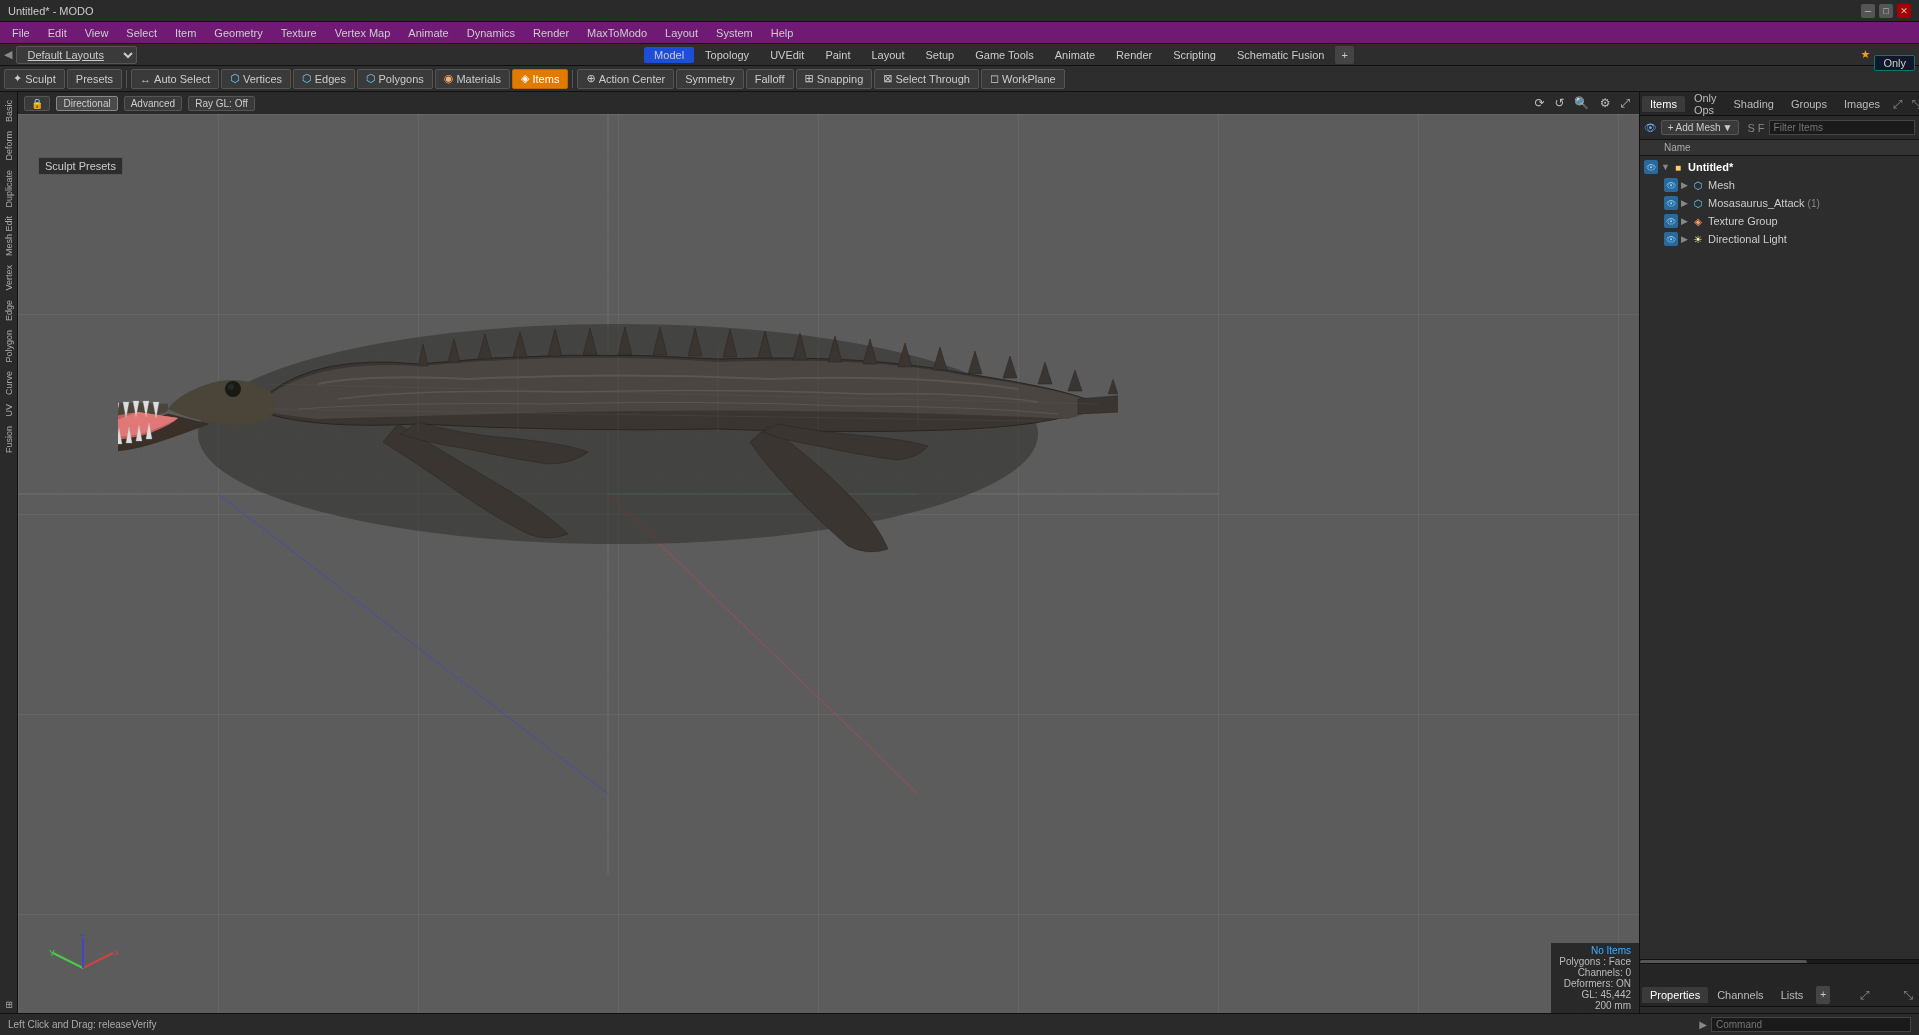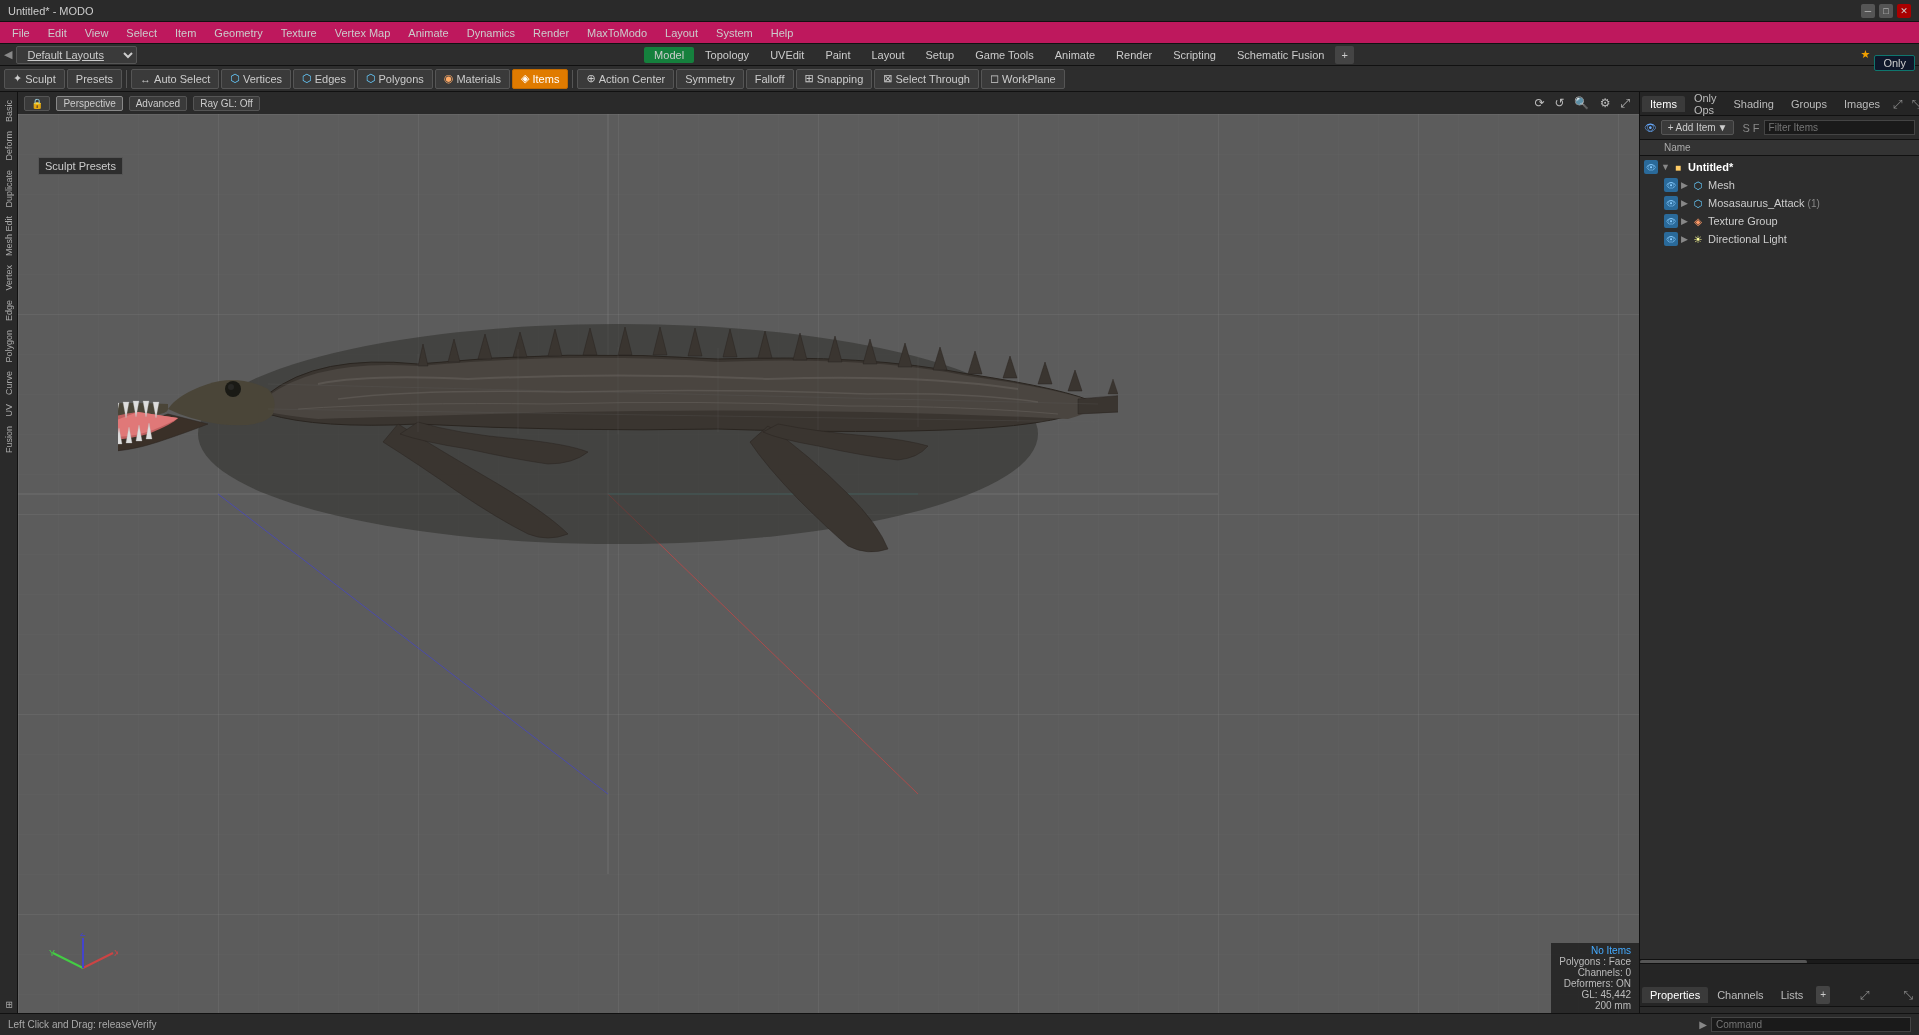--- a/index.html
+++ b/index.html
@@ -17,21 +17,21 @@
     }
     #title-bar .window-controls { display: flex; gap: 4px; }
     #title-bar .win-btn {
       width: 14px; height: 14px; border-radius: 2px;
       display: flex; align-items: center; justify-content: center;
       font-size: 9px; cursor: pointer; background: #555; color: #ccc;
     }
 
     
     #menu-bar {
-      background: #be185d;
+      background: #701a75;
       height: 22px;
       display: flex;
       align-items: center;
       padding: 0 4px;
       gap: 2px;
       border-bottom: 1px solid #111;
     }
     .menu-item {
       padding: 2px 8px;
       cursor: pointer;
@@ -69,21 +69,21 @@
       gap: 1px;
     }
     .layout-tab {
       padding: 2px 10px;
       cursor: pointer;
       color: #ccc;
       font-size: 11px;
       border-radius: 2px;
       background: transparent;
     }
-    .layout-tab.active { background: #15803d; }
+    .layout-tab.active { background: #1d4ed8; }
     .layout-tab-btn {
       background: #444;
       border: none;
       color: #ccc;
       font-size: 11px;
       padding: 2px 6px;
       cursor: pointer;
       height: 18px;
       border-radius: 2px;
     }
@@ -564,21 +564,21 @@
 
   <div id="viewport">
 
     <div id="sculpt-presets-label">
       <span>Sculpt Presets</span>
     </div>
 
     <div id="viewport-header">
       <button class="vp-btn">🔒</button>
       <button class="vp-btn active-vp">
-        <span>Perspective</span>
+        <span>Directional</span>
       </button>
       <button class="vp-btn">
         <span>Advanced</span>
       </button>
       <button class="vp-btn">
         <span>Ray GL: Off</span>
       </button>
       <div class="vp-top-right">
         <button class="vp-icon-btn">⟳</button>
         <button class="vp-icon-btn">↺</button>
@@ -741,21 +741,21 @@
       <span class="right-tab">Groups</span>
       <span class="right-tab">Images</span>
       <button class="right-tab-expand">⤢</button>
       <button class="right-tab-expand">⤡</button>
     </div>
 
     <div id="right-panel-toolbar">
       <span style="color:#6af;font-size:10px;">👁</span>
       <button class="add-item-btn">
         <span>+</span>
-        <span>Add Item</span>
+        <span>Add Mesh</span>
         <span>▼</span>
       </button>
       <span style="display:flex;gap:3px;margin-left:4px;">
         <button style="background:transparent;border:none;color:#888;cursor:pointer;font-size:11px;">S</button>
         <button style="background:transparent;border:none;color:#888;cursor:pointer;font-size:11px;">F</button>
       </span>
       <input type="text" class="filter-input" placeholder="Filter Items" style="">
     </div>
 
     <div class="items-header-row">

